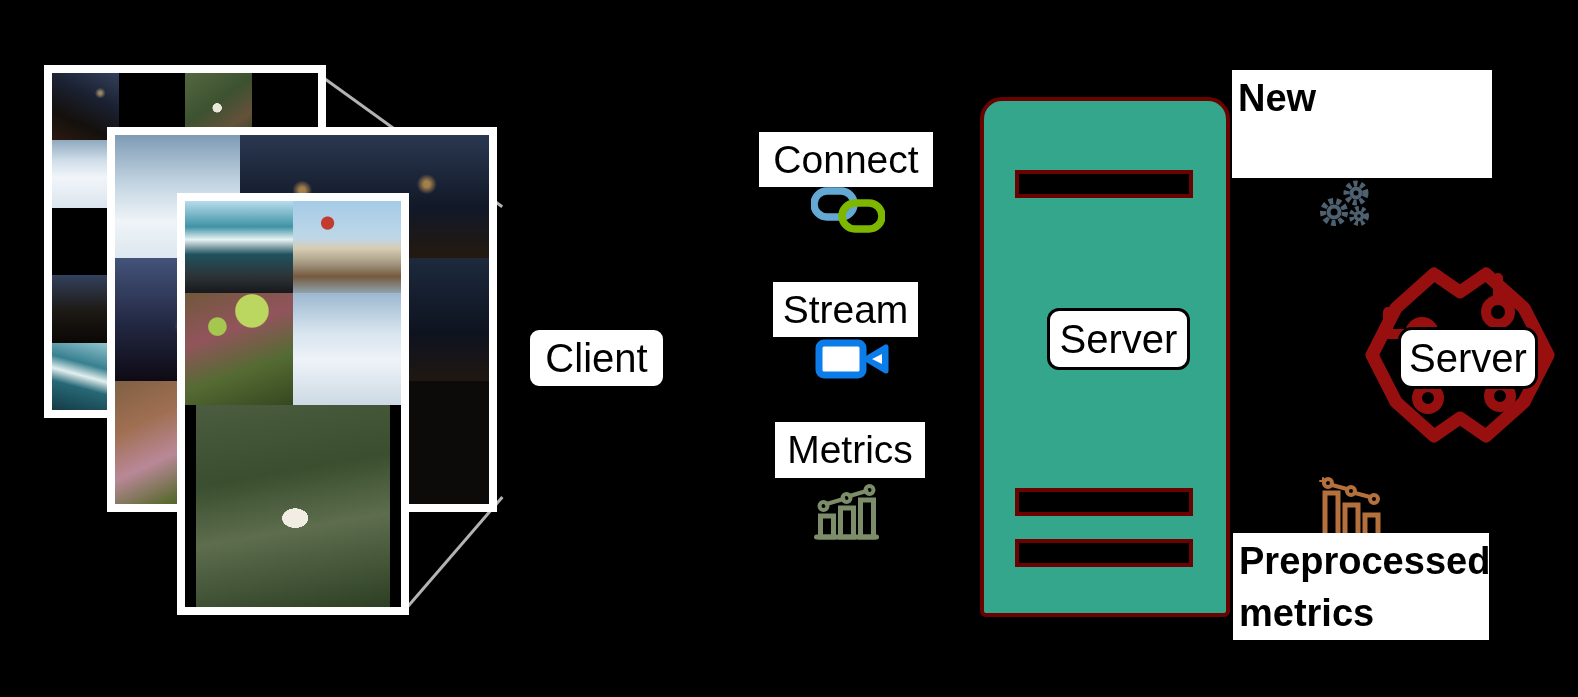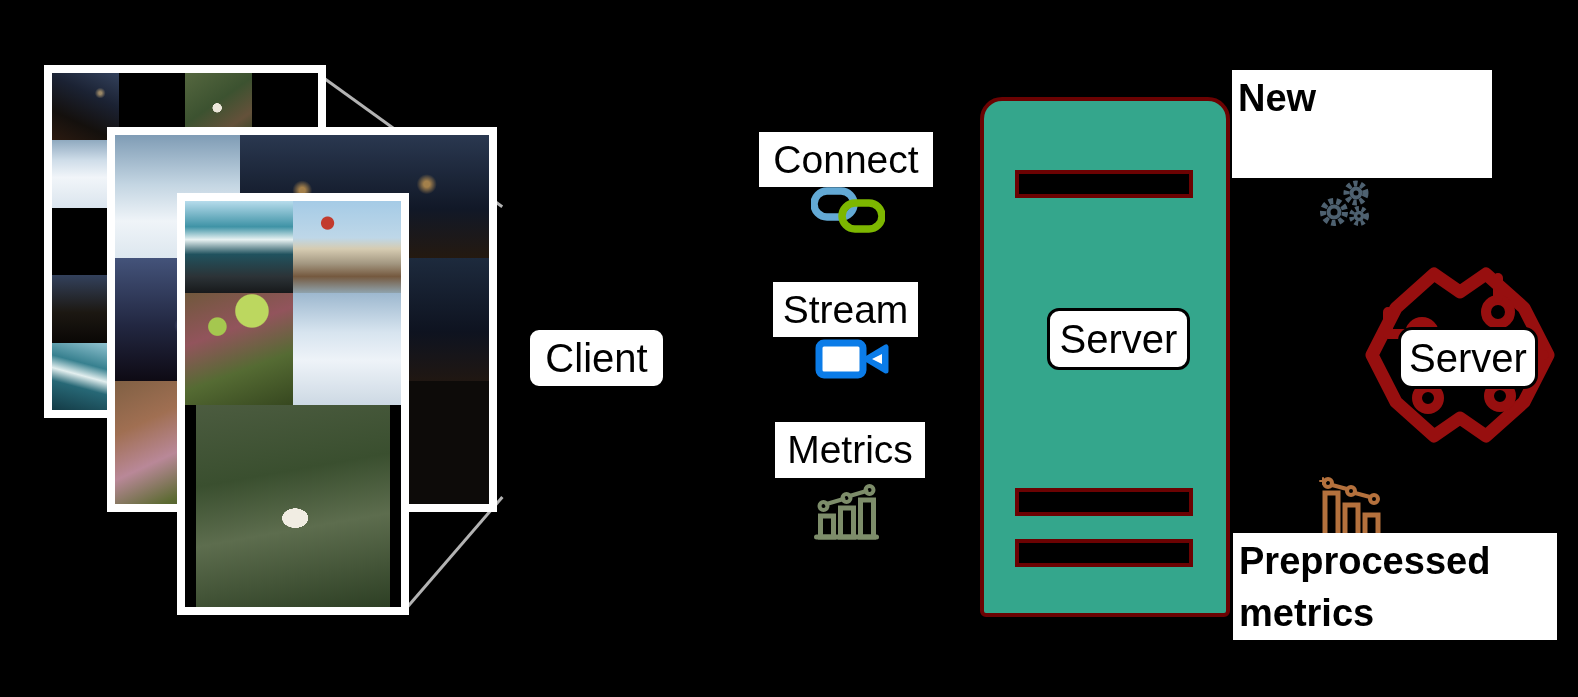--- a/index.html
+++ b/index.html
@@ -51,21 +51,21 @@
 
   
   .lbl{position:absolute;background:var(--panel,#fff);color:var(--text,#000);
        display:flex;align-items:center;justify-content:center;font-size:39px;z-index:5;}
   .lbl-connect{left:759px;top:132px;width:174px;height:55px;}
   .lbl-stream{left:773px;top:282px;width:145px;height:55px;text-align:right;}
   .lbl-metrics{left:775px;top:422px;width:150px;height:56px;}
   .txt{position:absolute;background:var(--panel,#fff);color:var(--text,#000);
        font-size:38px;line-height:52px;padding:2px 0 0 6px;box-sizing:border-box;z-index:5;font-weight:bold;}
   .txt-newconf{left:1232px;top:70px;width:260px;height:108px;}
-  .txt-preproc{left:1233px;top:533px;width:324px;height:107px;}
+  .txt-preproc{left:1233px;top:533px;width:256px;height:107px;}
 
   
   .server-box{position:absolute;left:980px;top:97px;width:250px;height:520px;box-sizing:border-box;
               background:var(--server-fill,#34a68c);border:4px solid var(--maroon,#6b0202);
               border-radius:22px 22px 6px 6px;z-index:4;}
   .slot{position:absolute;left:31px;width:170px;height:20px;background:#000;
         border:4px solid var(--maroon,#6b0202);}
   .slot1{top:69px;} .slot2{top:387px;} .slot3{top:438px;}
 
   

